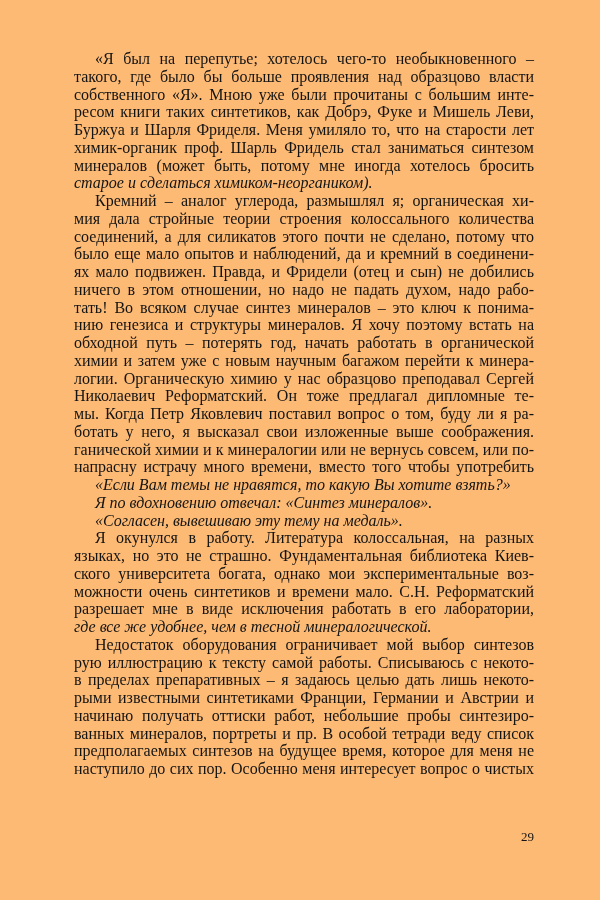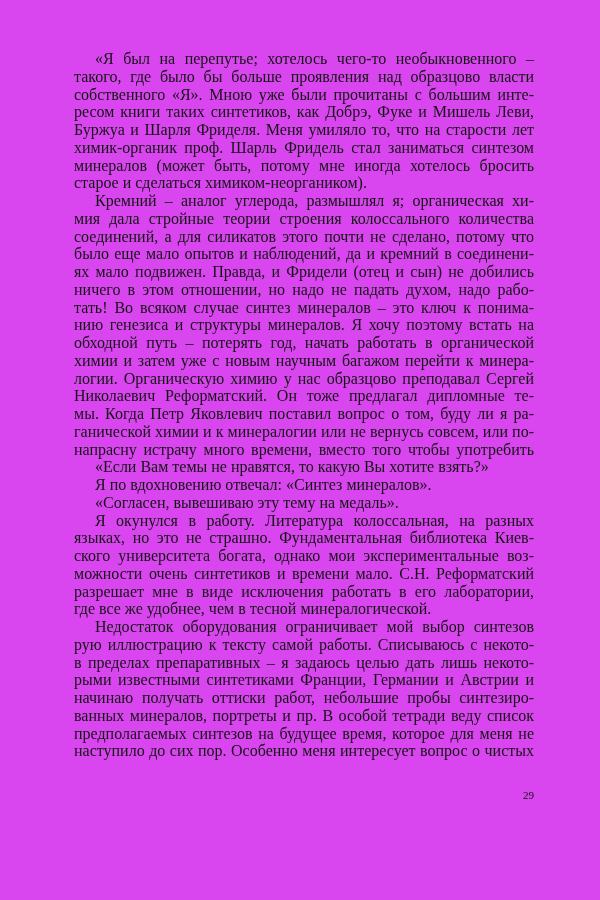--- a/index.html
+++ b/index.html
@@ -12,21 +12,21 @@
     background: #ffffff;
     position: relative;
     overflow: hidden;
     font-family: "Liberation Serif", "DejaVu Serif", serif;
   }
   .scan-page {
     position: absolute;
     left: 0; top: 0;
     width: 600px;
     height: 900px;
-    background: #d946ef;
+    background: #fdba74;
   }
   .text-block {
     position: absolute;
     left: 74px;
     top: 50px;
     width: 460px;
     color: #141414;
     font-size: 16px;
     line-height: 17.75px;
     font-weight: 400;
@@ -36,36 +36,37 @@
     padding: 0;
   }
   .line {
     text-align: justify;
     text-align-last: justify;
     -moz-text-align-last: justify;
     white-space: normal;
   }
   .line.short {
     text-align-last: left;
+    font-style: italic;
     -moz-text-align-last: left;
   }
   .line.indent {
     text-indent: 21px;
   }
   .line span.b {
     font-weight: 400;
   }
   .page-number {
     position: absolute;
     left: 74px;
-    top: 786px;
+    top: 828px;
     width: 460px;
     text-align: right;
     color: #141414;
-    font-size: 11px;
+    font-size: 13px;
     line-height: 18px;
   }
 </style>
 </head>
 <body style="background: rgb(255, 255, 255);">
 
 <div class="scan-page">
   <div class="text-block" style="color: rgb(20, 20, 20);">
       <div class="para">
         <div class="line indent"><span>«Я был на перепутье; хотелось чего-то необыкновенного –</span></div>
@@ -84,20 +85,21 @@
         <div class="line"><span>было еще мало опытов и наблюдений, да и кремний в соединени-</span></div>
         <div class="line"><span>ях мало подвижен. Правда, и Фридели (отец и сын) не добились</span></div>
         <div class="line"><span>ничего в этом отношении, но надо не падать духом, надо рабо-</span></div>
         <div class="line"><span>тать! Во всяком случае синтез минералов – это ключ к понима-</span></div>
         <div class="line"><span>нию генезиса и структуры минералов. Я хочу поэтому встать на</span></div>
         <div class="line"><span>обходной путь – потерять год, начать работать в органической</span></div>
         <div class="line"><span>химии и затем уже с новым научным багажом перейти к минера-</span></div>
         <div class="line"><span>логии. Органическую химию у нас образцово преподавал Сергей</span></div>
         <div class="line"><span>Николаевич Реформатский. Он тоже предлагал дипломные те-</span></div>
         <div class="line"><span>мы. Когда Петр Яковлевич поставил вопрос о том, буду ли я ра-</span></div>
+        <div class="line"><span>ботать у него, я высказал свои изложенные выше соображения.</span></div>
         <div class="line"><span>ганической химии и к минералогии или не вернусь совсем, или по-</span></div>
         <div class="line"><span>напрасну истрачу много времени, вместо того чтобы употребить</span></div>
       </div>
       <div class="para">
         <div class="line indent short"><span>«Если Вам темы не нравятся, то какую Вы хотите взять?»</span></div>
       </div>
       <div class="para">
         <div class="line indent short"><span>Я по вдохновению отвечал: «Синтез минералов».</span></div>
       </div>
       <div class="para">

